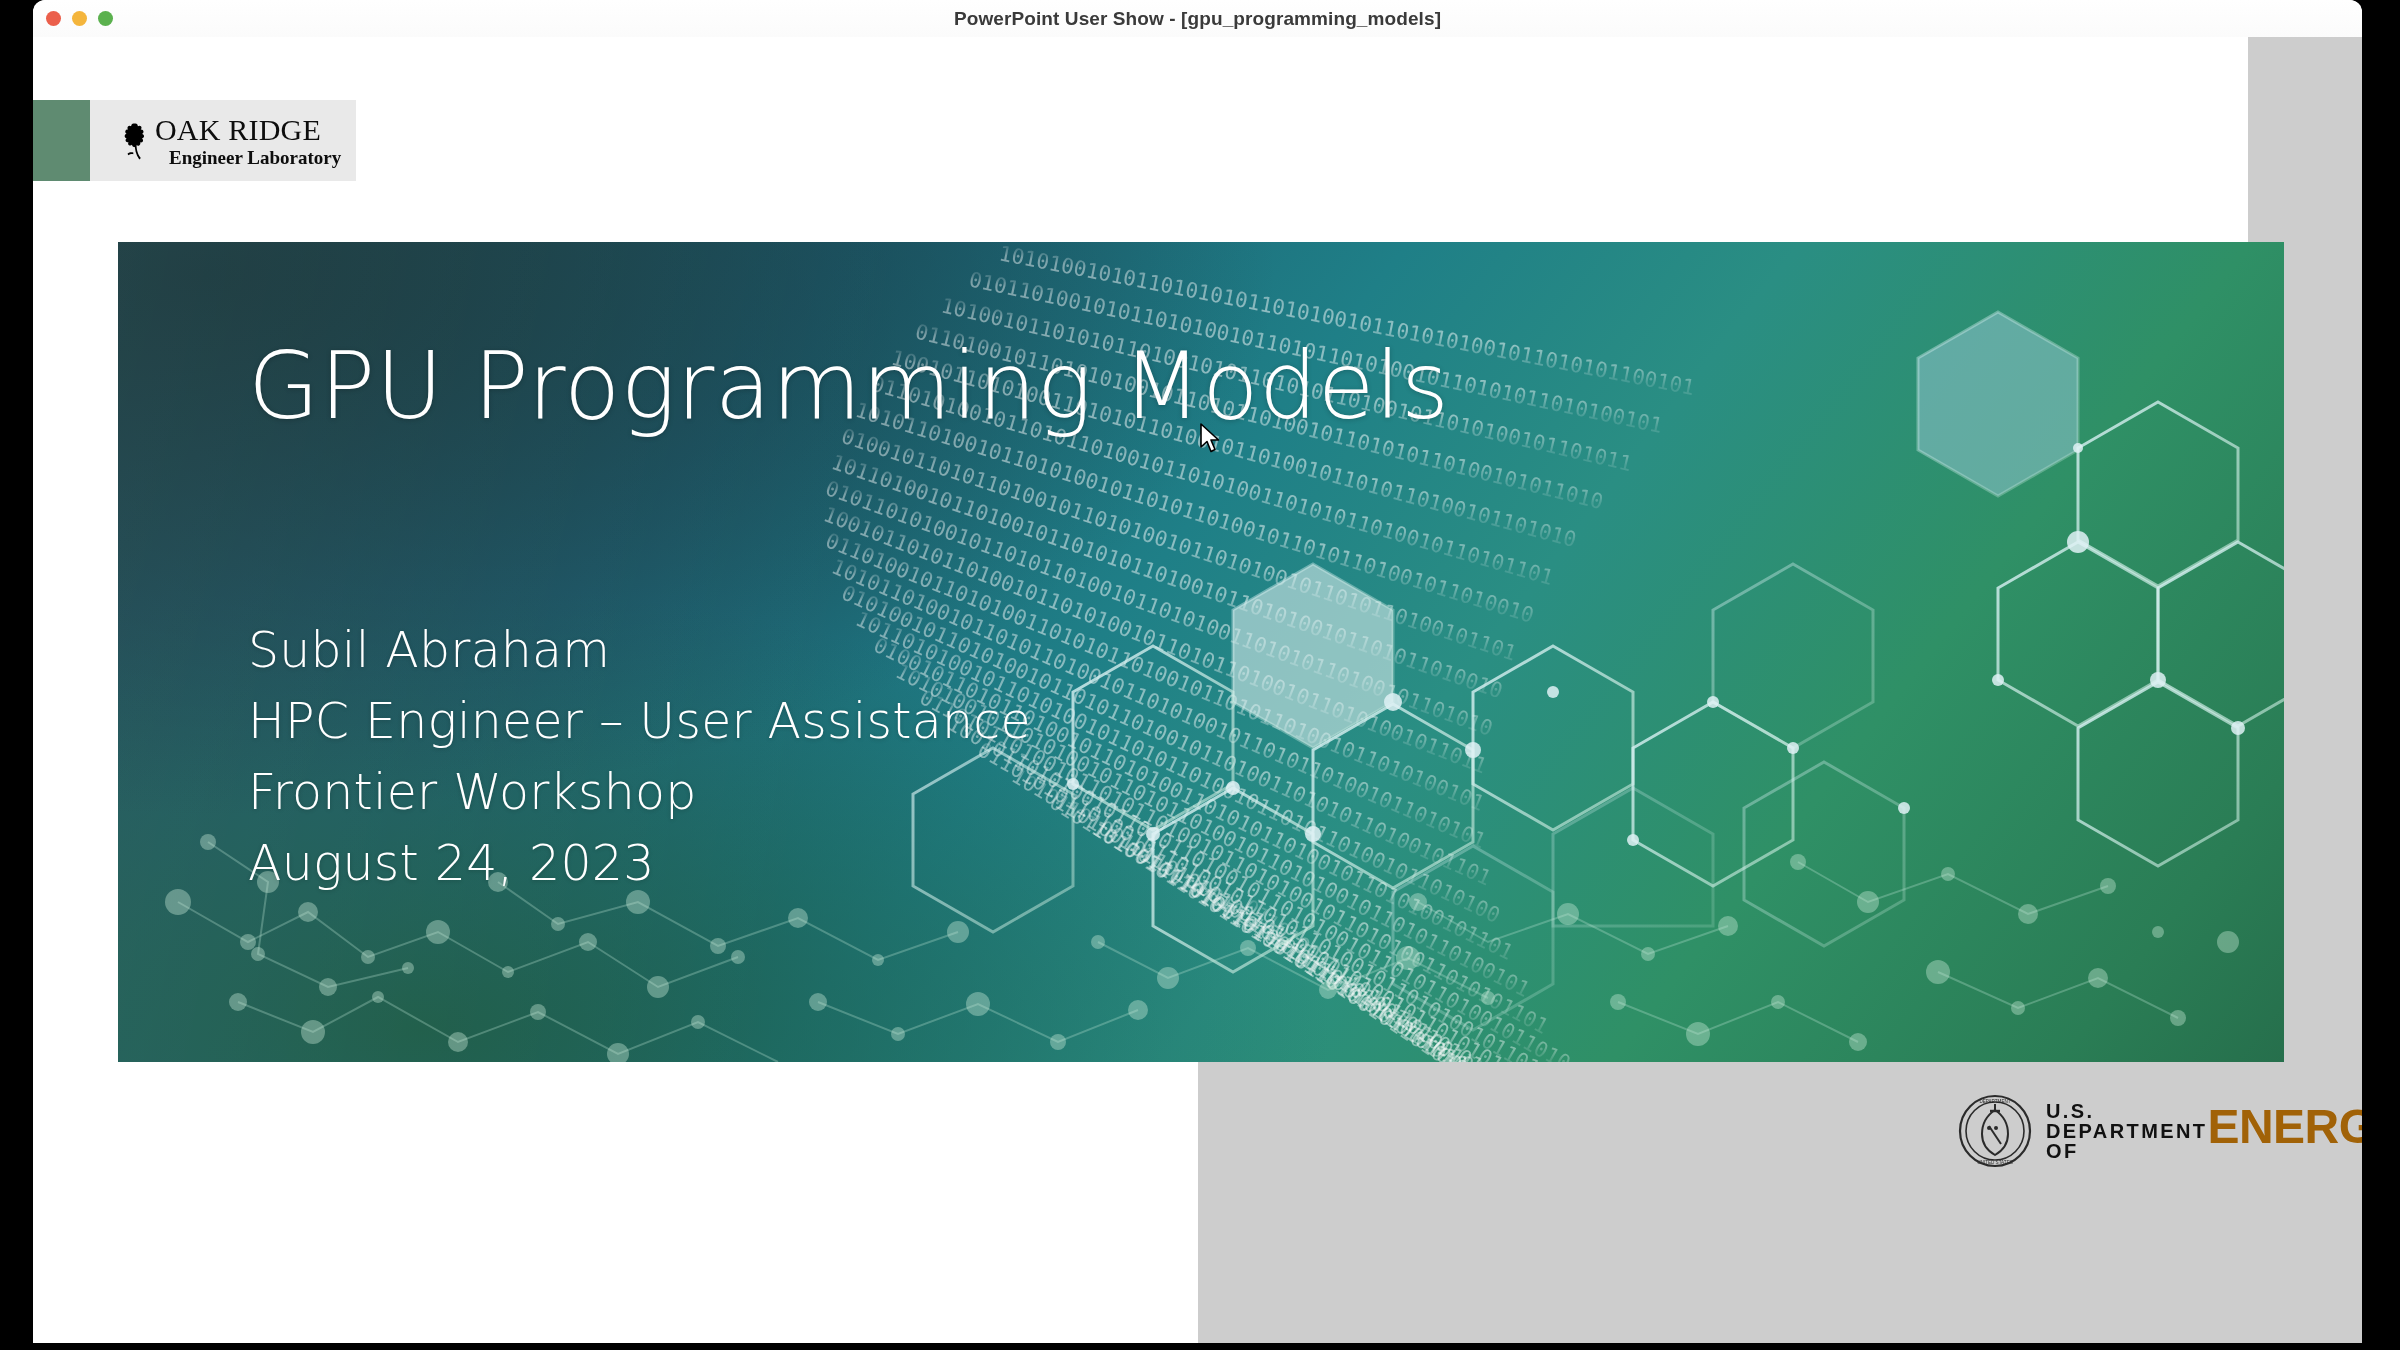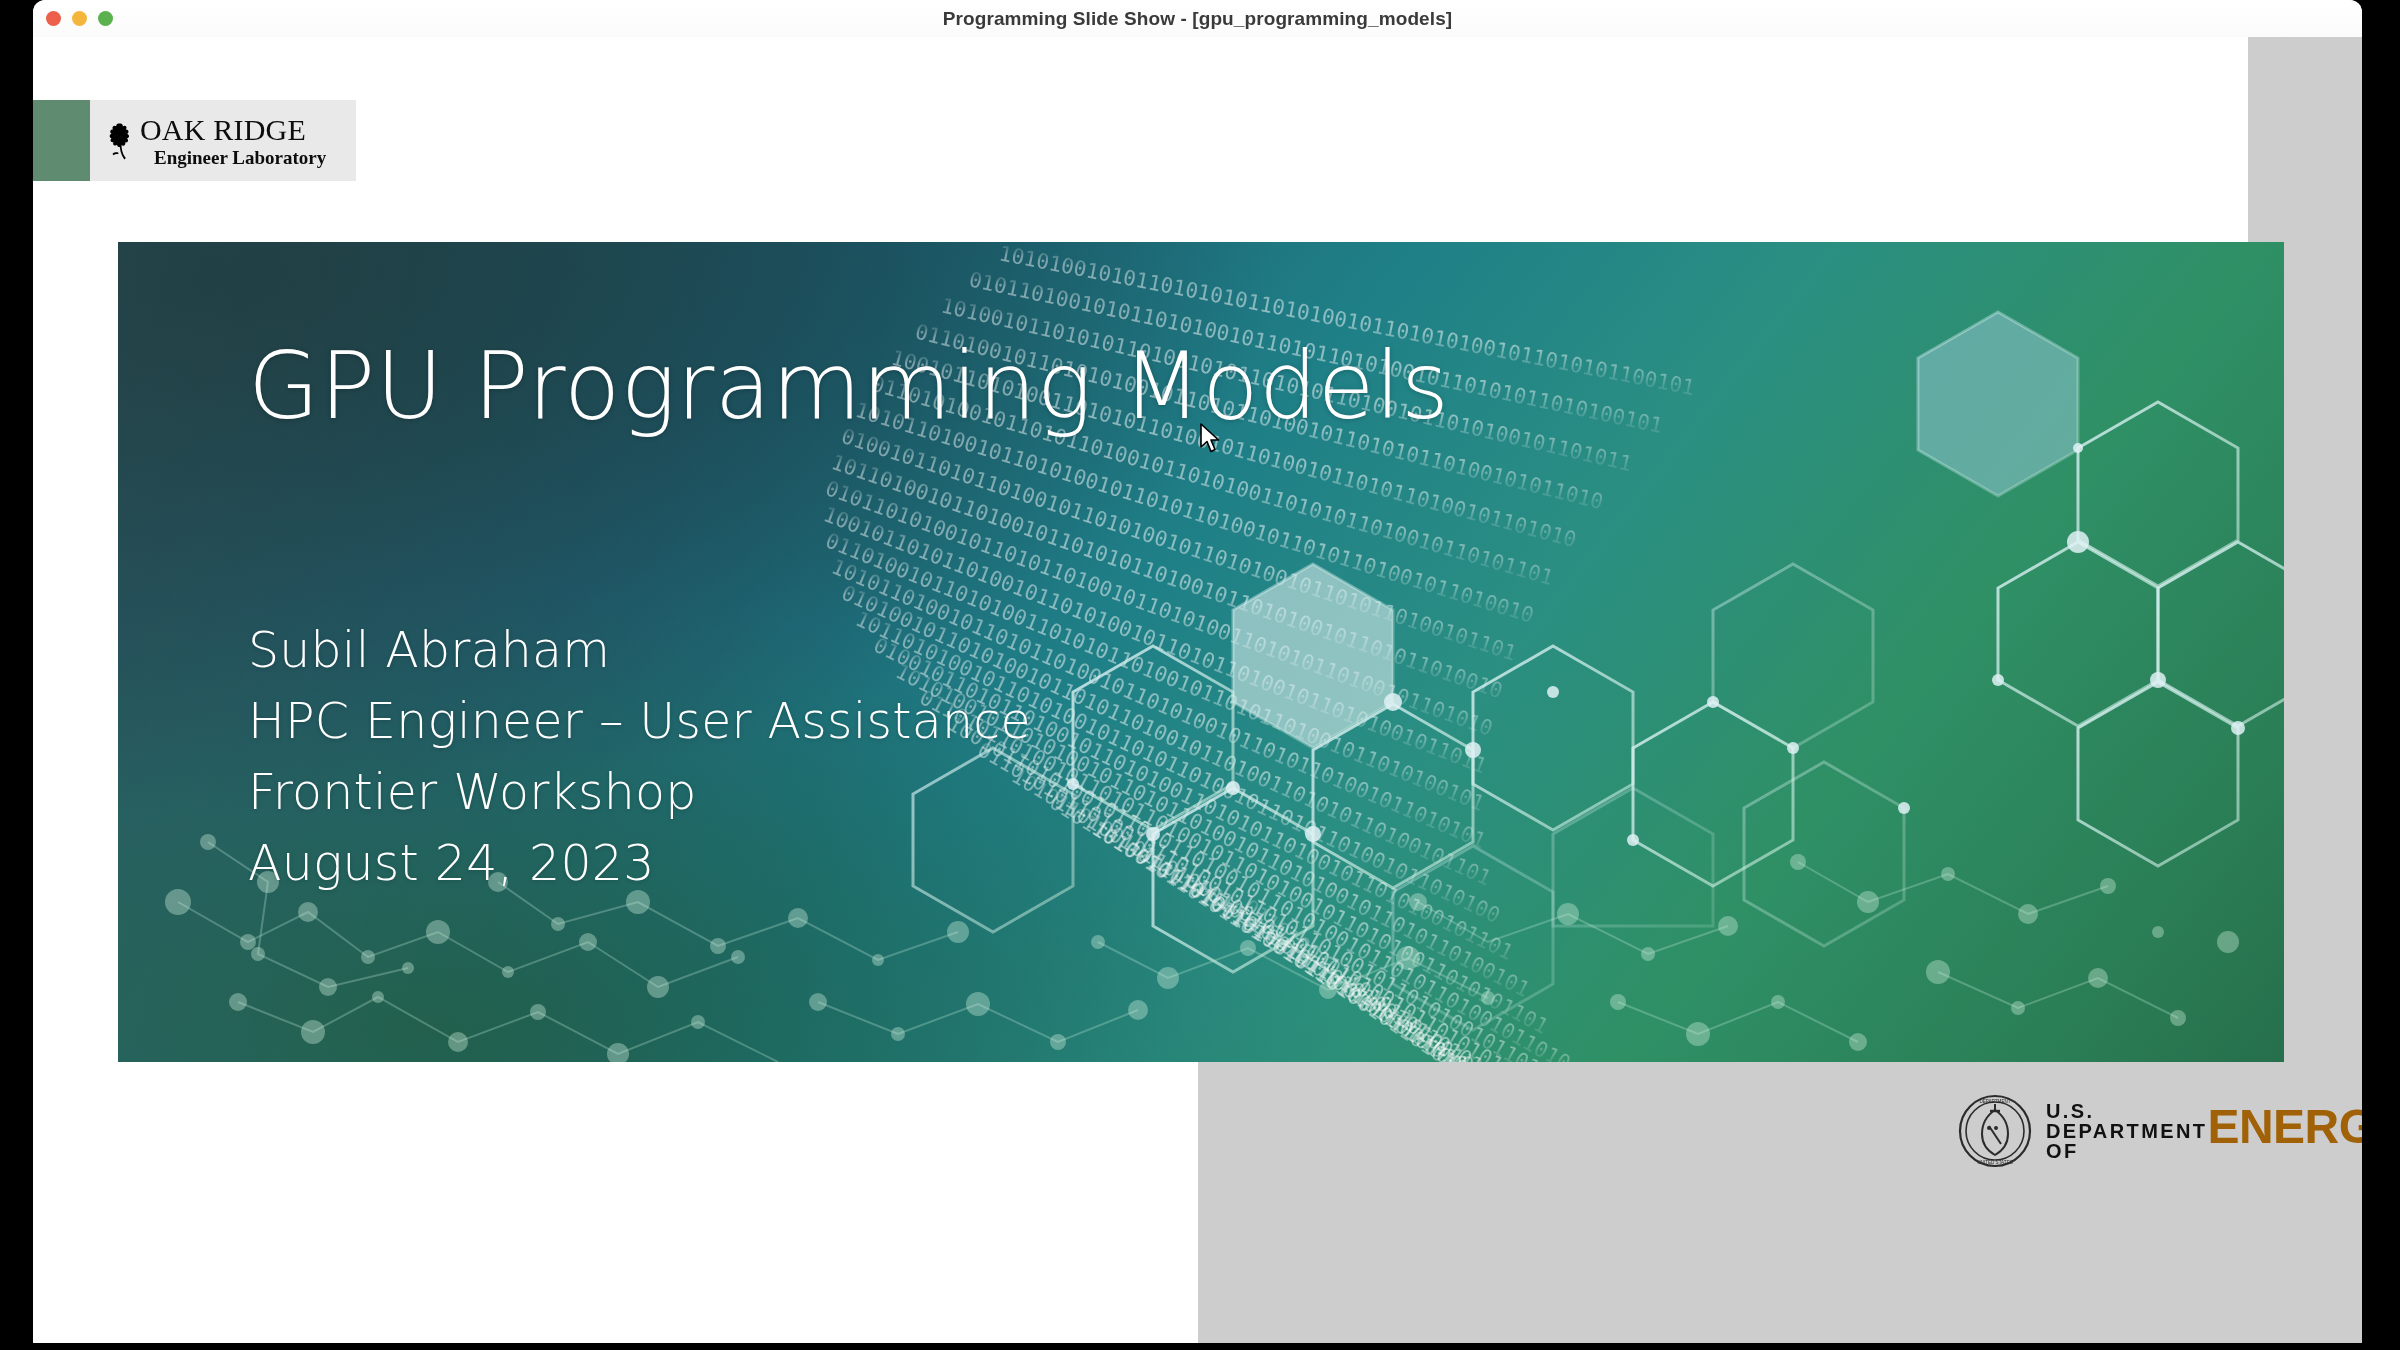--- a/index.html
+++ b/index.html
@@ -68,21 +68,21 @@
   
   #ornl-logo {
     position: absolute; left: 0px; top: 63px;
     width: 323px; height: 81px;
     display: flex;
   }
   #ornl-green-block { width: 57px; height: 81px; background: #5f8b71; }
   #ornl-plate {
     flex: 1; background: #e9e9e9;
     display: flex; align-items: center;
-    padding-left: 14px; box-sizing: border-box;
+    padding-left: 29px; box-sizing: border-box;
     position: relative;
   }
   #oak-leaf-icon {
     width: 34px; height: 40px; flex: 0 0 34px;
     margin-right: 2px; margin-top: 2px;
   }
   #ornl-wordmark { display: flex; flex-direction: column; line-height: 1; }
   #ornl-line1 {
     font-family: "Liberation Serif", serif;
     font-size: 30px; color: #0d0d0d; letter-spacing: .2px;
@@ -178,21 +178,21 @@
 <body>
 
 <div id="app-window">
 
   <div id="title-bar">
     <div id="traffic-lights">
       <span class="tl-dot tl-close"></span>
       <span class="tl-dot tl-min"></span>
       <span class="tl-dot tl-max"></span>
     </div>
-    <div id="window-title">Programming Slide Show - [gpu_programming_models]</div>
+    <div id="window-title">PowerPoint User Show - [gpu_programming_models]</div>
   </div>
 
   <div id="slide-stage">
 
     <div id="stage-gray-right"></div>
     <div id="stage-gray-bottom"></div>
 
     <div id="ornl-logo">
       <div id="ornl-green-block"></div>
       <div id="ornl-plate">

